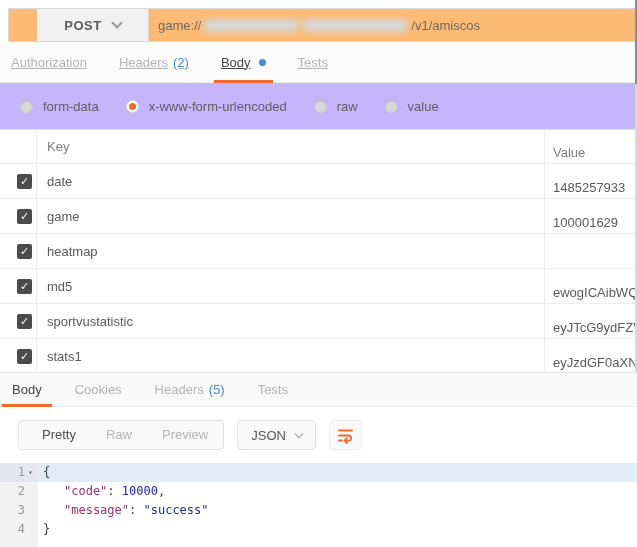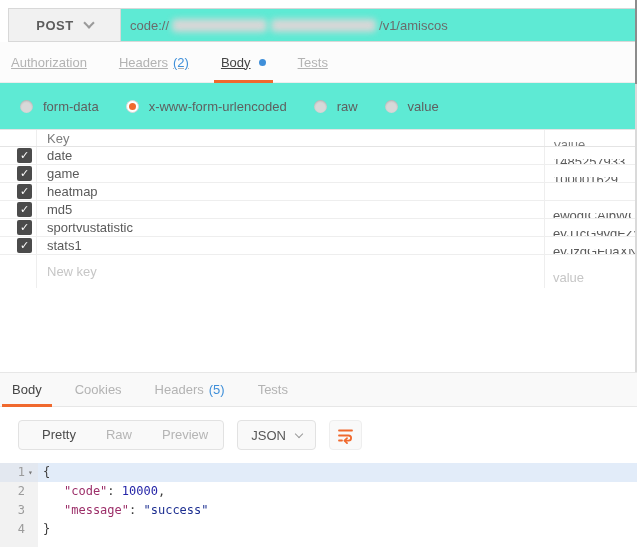--- a/index.html
+++ b/index.html
@@ -1,47 +1,47 @@
 <!DOCTYPE html>
 <html style="--accent: #f0692e; --blue: #3f8fd9; --json_key: #9c2f69; --json_number: #2525a8; --json_string: #1d2f91; --line_highlight: #e2ecf9;"><head>
 <meta charset="utf-8">
 <style>
   * { margin:0; padding:0; box-sizing:border-box; }
   html,body { background:#fff; }
   body { width:637px; height:547px; font-family:"Liberation Sans",sans-serif; font-size:13px; color:#5e5e5e; }
   .app { position:relative; width:637px; height:547px; overflow:hidden; background:#fff; }
 
   
-  .urlbar { position:absolute; top:8px; left:8px; right:0; height:34px; border:1px solid #d8d8d8; border-right:none; display:flex; background:#5eead4; }
+  .urlbar { position:absolute; top:8px; left:8px; right:0; height:34px; border:1px solid #d8d8d8; border-right:none; display:flex; background:#fdba74;padding-left:28px; }
   .method { width:112px; background:#f1f1f1; border-right:1px solid #d8d8d8; display:flex; align-items:center; justify-content:center; gap:11px; color:#5d5d5d; font-weight:700; letter-spacing:.5px; cursor:pointer; }
   .chev { width:8px; height:8px; border-right:2px solid #9a9a9a; border-bottom:2px solid #9a9a9a; transform:rotate(45deg); margin-top:-4px; }
   .chev.small { width:6px; height:6px; border-width:1.5px; margin-top:-3px; }
   .url { flex:1; display:flex; align-items:center; padding-left:9px; color:#6b6b6b; white-space:nowrap; overflow:hidden; }
   .redact { display:inline-block; height:13px; background:#d7d7d7; border-radius:4px; filter:blur(3px); }
   .r1 { width:95px; margin:0 4px 0 3px; }
   .r2 { width:105px; margin-right:3px; }
 
   
   .reqtabs { position:absolute; top:42px; left:0; right:0; height:41px; border-bottom:1px solid #ededed; background:#fcfcfc; display:flex; align-items:stretch; padding-left:4px; }
   .tab { position:relative; display:flex; align-items:center; padding:0 7px; margin-right:18px; color:#b3b3b3; cursor:pointer;text-decoration:underline; }
   .tab.active { color:#454545; }
   .tab.active::after { content:""; position:absolute; left:0; right:0; bottom:-1px; height:3px; background:var(--accent); }
   .count { color:var(--blue); margin-left:5px; }
   .dot { width:7px; height:7px; border-radius:50%; background:var(--blue); margin-left:8px; }
 
   
-  .modes { position:absolute; top:83px; left:0; right:0; height:46px; display:flex; align-items:center; padding-left:20px; background:#5eead4; }
+  .modes { position:absolute; top:83px; left:0; right:0; height:46px; display:flex; align-items:center; padding-left:20px; background:#c4b5fd; }
   .mode { display:flex; align-items:center; margin-right:27px; cursor:pointer; color:#5f5f5f; }
   .radio { width:13px; height:13px; border-radius:50%; background:#d8d8d8; box-shadow:inset 0 1px 2px rgba(0,0,0,.18); margin-right:10px; flex:none; }
   .radio.sel { background:#fff; border:1px solid #d8d8d8; box-shadow:none; position:relative; }
   .radio.sel::after { content:""; position:absolute; inset:2px; border-radius:50%; background:var(--accent); }
 
   
   .params { position:absolute; top:129px; left:0; right:0; }
-  .prow { display:flex; height:18px; border-bottom:1px solid #eeeeee; align-items:stretch; background:#fff; }
+  .prow { display:flex; height:35px; border-bottom:1px solid #eeeeee; align-items:stretch; background:#fff; }
   .prow.header { border-top:1px solid #e4e4e4; border-bottom:1px solid #e4e4e4; color:#7d7d7d; }
   .prow.newrow { height:33px; border-bottom:none; }
   .ccol { width:37px; flex:none; border-right:1px solid #eeeeee; display:flex; align-items:center; padding-left:17px; }
   .kcol { flex:1; display:flex; align-items:center; padding-left:10px; border-right:1px solid #eeeeee; overflow:hidden; white-space:nowrap; color:#5a5a5a; }
   .prow.header .kcol, .prow.header .vcol { color:#7d7d7d; }
   .vcol { width:92px; flex:none; display:flex; align-items:center; padding-left:8px; overflow:hidden; white-space:nowrap; color:#5a5a5a;margin-top:12px; }
   .checkbox { width:15px; height:15px; background:#4b4b4b; border-radius:2px; color:#fff; font-size:11px; line-height:15px; text-align:center; cursor:pointer; flex:none; }
   .ghostinput { border:none; outline:none; background:transparent; font:13px "Liberation Sans",sans-serif; color:#5a5a5a; width:95%; }
   .ghostinput::placeholder { color:#c6c6c6; }
 
@@ -84,21 +84,21 @@
 <body>
 
 <div class="app">
 
   <div class="urlbar">
     <div class="method">
       <span>POST</span>
       <span class="chev"></span>
     </div>
     <div class="url">
-      <span>code://</span>
+      <span>game://</span>
       <span class="redact r1"></span>
       <span class="redact r2"></span>
       <span>/v1/amiscos</span>
     </div>
   </div>
 
   <div class="reqtabs">
     <div class="tab">
       <span>Authorization</span>
     </div>

